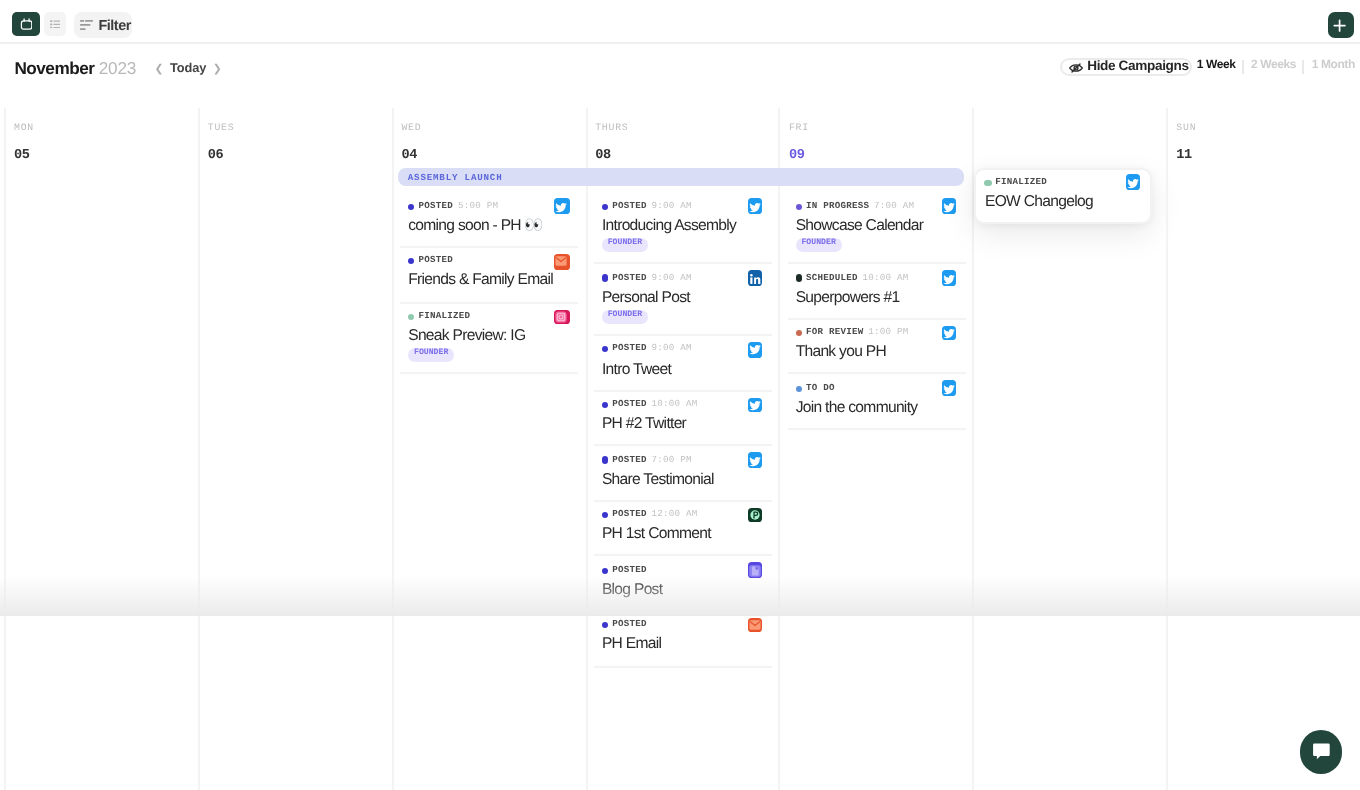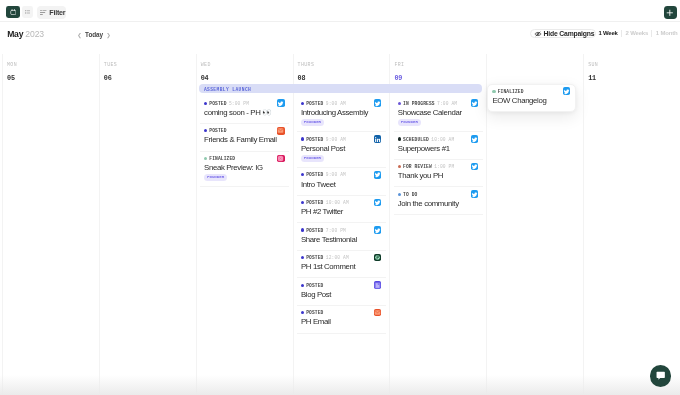--- a/index.html
+++ b/index.html
@@ -3,21 +3,21 @@
 <meta charset="utf-8">
 <style>
   * { box-sizing: border-box; margin:0; padding:0; }
   html, body { width:680px; height:395px; overflow:hidden; }
   body {
     font-family:"Liberation Sans", sans-serif;
     background:#ffffff;
     color:#1b1b1b;
     -webkit-font-smoothing: antialiased;
   }
-  .app { position:relative; width:680px; height:395px; }
+  .app { position:relative; width:680px; height:308px; }
 
   
   .toolbar { position:absolute; left:0; top:0; width:680px; height:22px;
              border-bottom:1px solid #f0f0f0; }
   .seg-btn { position:absolute; top:5.8px; height:12.4px; border-radius:2.4px;
              display:flex; align-items:center; justify-content:center; }
   .seg-btn.active { left:6.4px; width:13.2px; background:#22463c; }
   .seg-btn.inactive { left:21.5px; width:11.5px; background:#f4f4f4; }
   .filter-btn { position:absolute; left:37.3px; top:6px; width:28.8px; height:12.8px;
                 display:flex; align-items:center; gap:2.5px; padding-left:3px;
@@ -125,21 +125,21 @@
     </div>
     <div class="add-btn">
       <svg width="7.6" height="7.6" viewBox="0 0 16 16">
         <path d="M8 2.4v11.2M2.4 8h11.2" stroke="#ffffff" stroke-width="1.8" stroke-linecap="round"></path>
       </svg>
     </div>
   </div>
 
   <div class="header">
     <div class="title">
-      <span>May</span>
+      <span>November</span>
       <span class="yr">2023</span>
     </div>
     <div class="nav">
       <span class="arrow">❮</span>
       <span class="today">Today</span>
       <span class="arrow">❯</span>
     </div>
       <div class="hide-camp">
         <svg width="8" height="8" viewBox="0 0 24 24" fill="none">
           <path d="M2.6 12c2-2.9 5.2-4.8 9.4-4.8s7.4 1.9 9.4 4.8c-2 2.9-5.2 4.8-9.4 4.8S4.6 14.9 2.6 12z" stroke="#2b2b2b" stroke-width="2" stroke-linejoin="round"></path>

